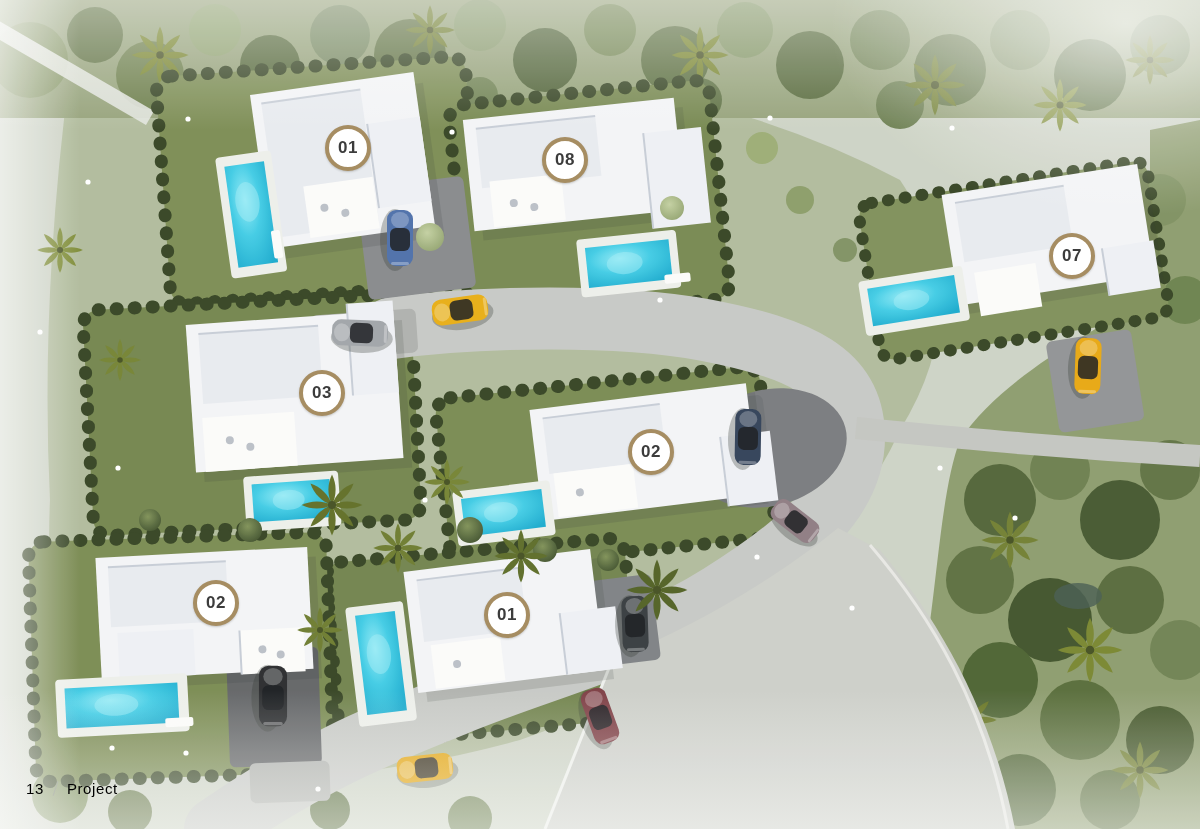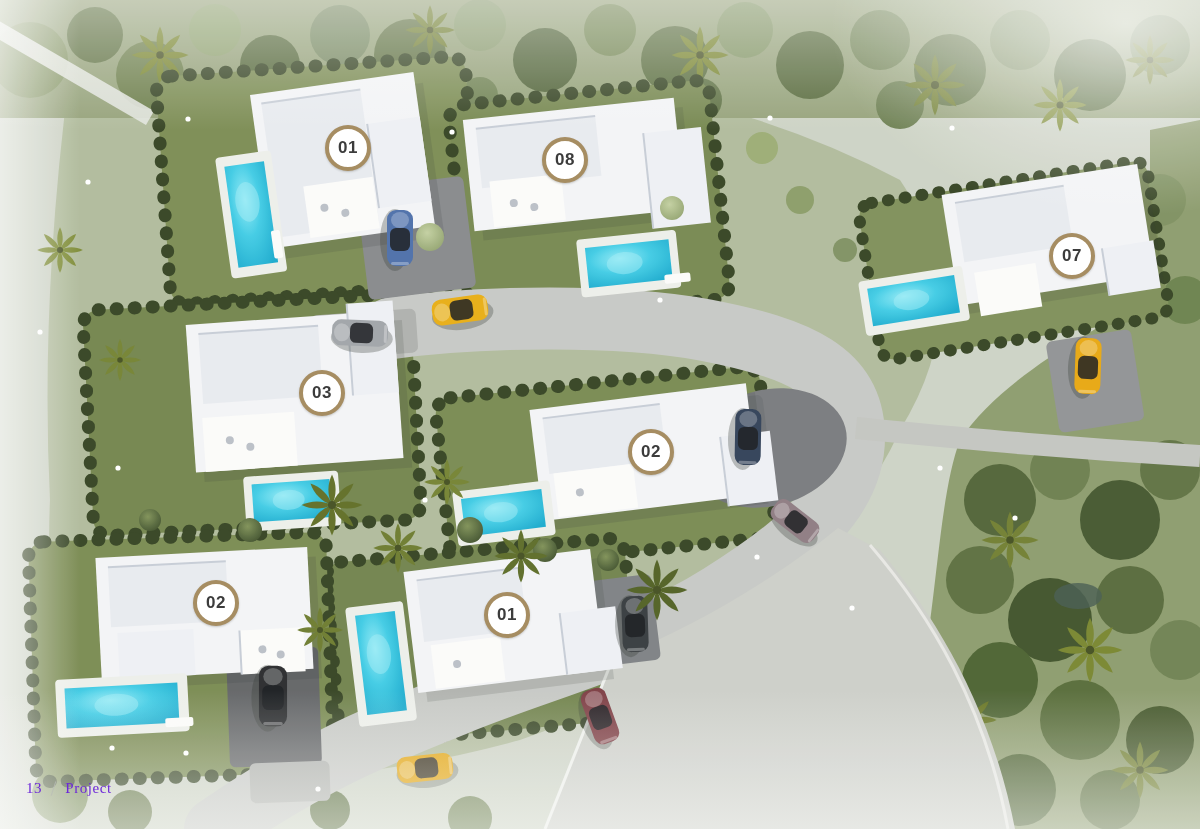--- a/index.html
+++ b/index.html
@@ -13,21 +13,21 @@
     border-radius:50%;background:#ffffff;border:4px solid #a68d62;
     display:flex;align-items:center;justify-content:center;
     box-shadow:0 1px 2px rgba(60,60,50,.25);
   }
   .badge span{
     font-size:17px;font-weight:700;color:#3c3c3c;letter-spacing:.5px;
     font-family:"Liberation Sans",sans-serif;
   }
   .footer{
     position:absolute;left:26px;top:780px;display:flex;align-items:center;
-    color:#6d28d9;font-size:15px;letter-spacing:.6px;font-family:Liberation Serif, serif;
+    color:#000000;font-size:15px;letter-spacing:.6px;
   }
   .footer .divider{
     width:1px;height:15px;background:#b9bdb7;transform:rotate(18deg);
     margin:0 11px;opacity:.8;
   }
 </style>
 </head>
 <body>
 
 <div class="stage">

